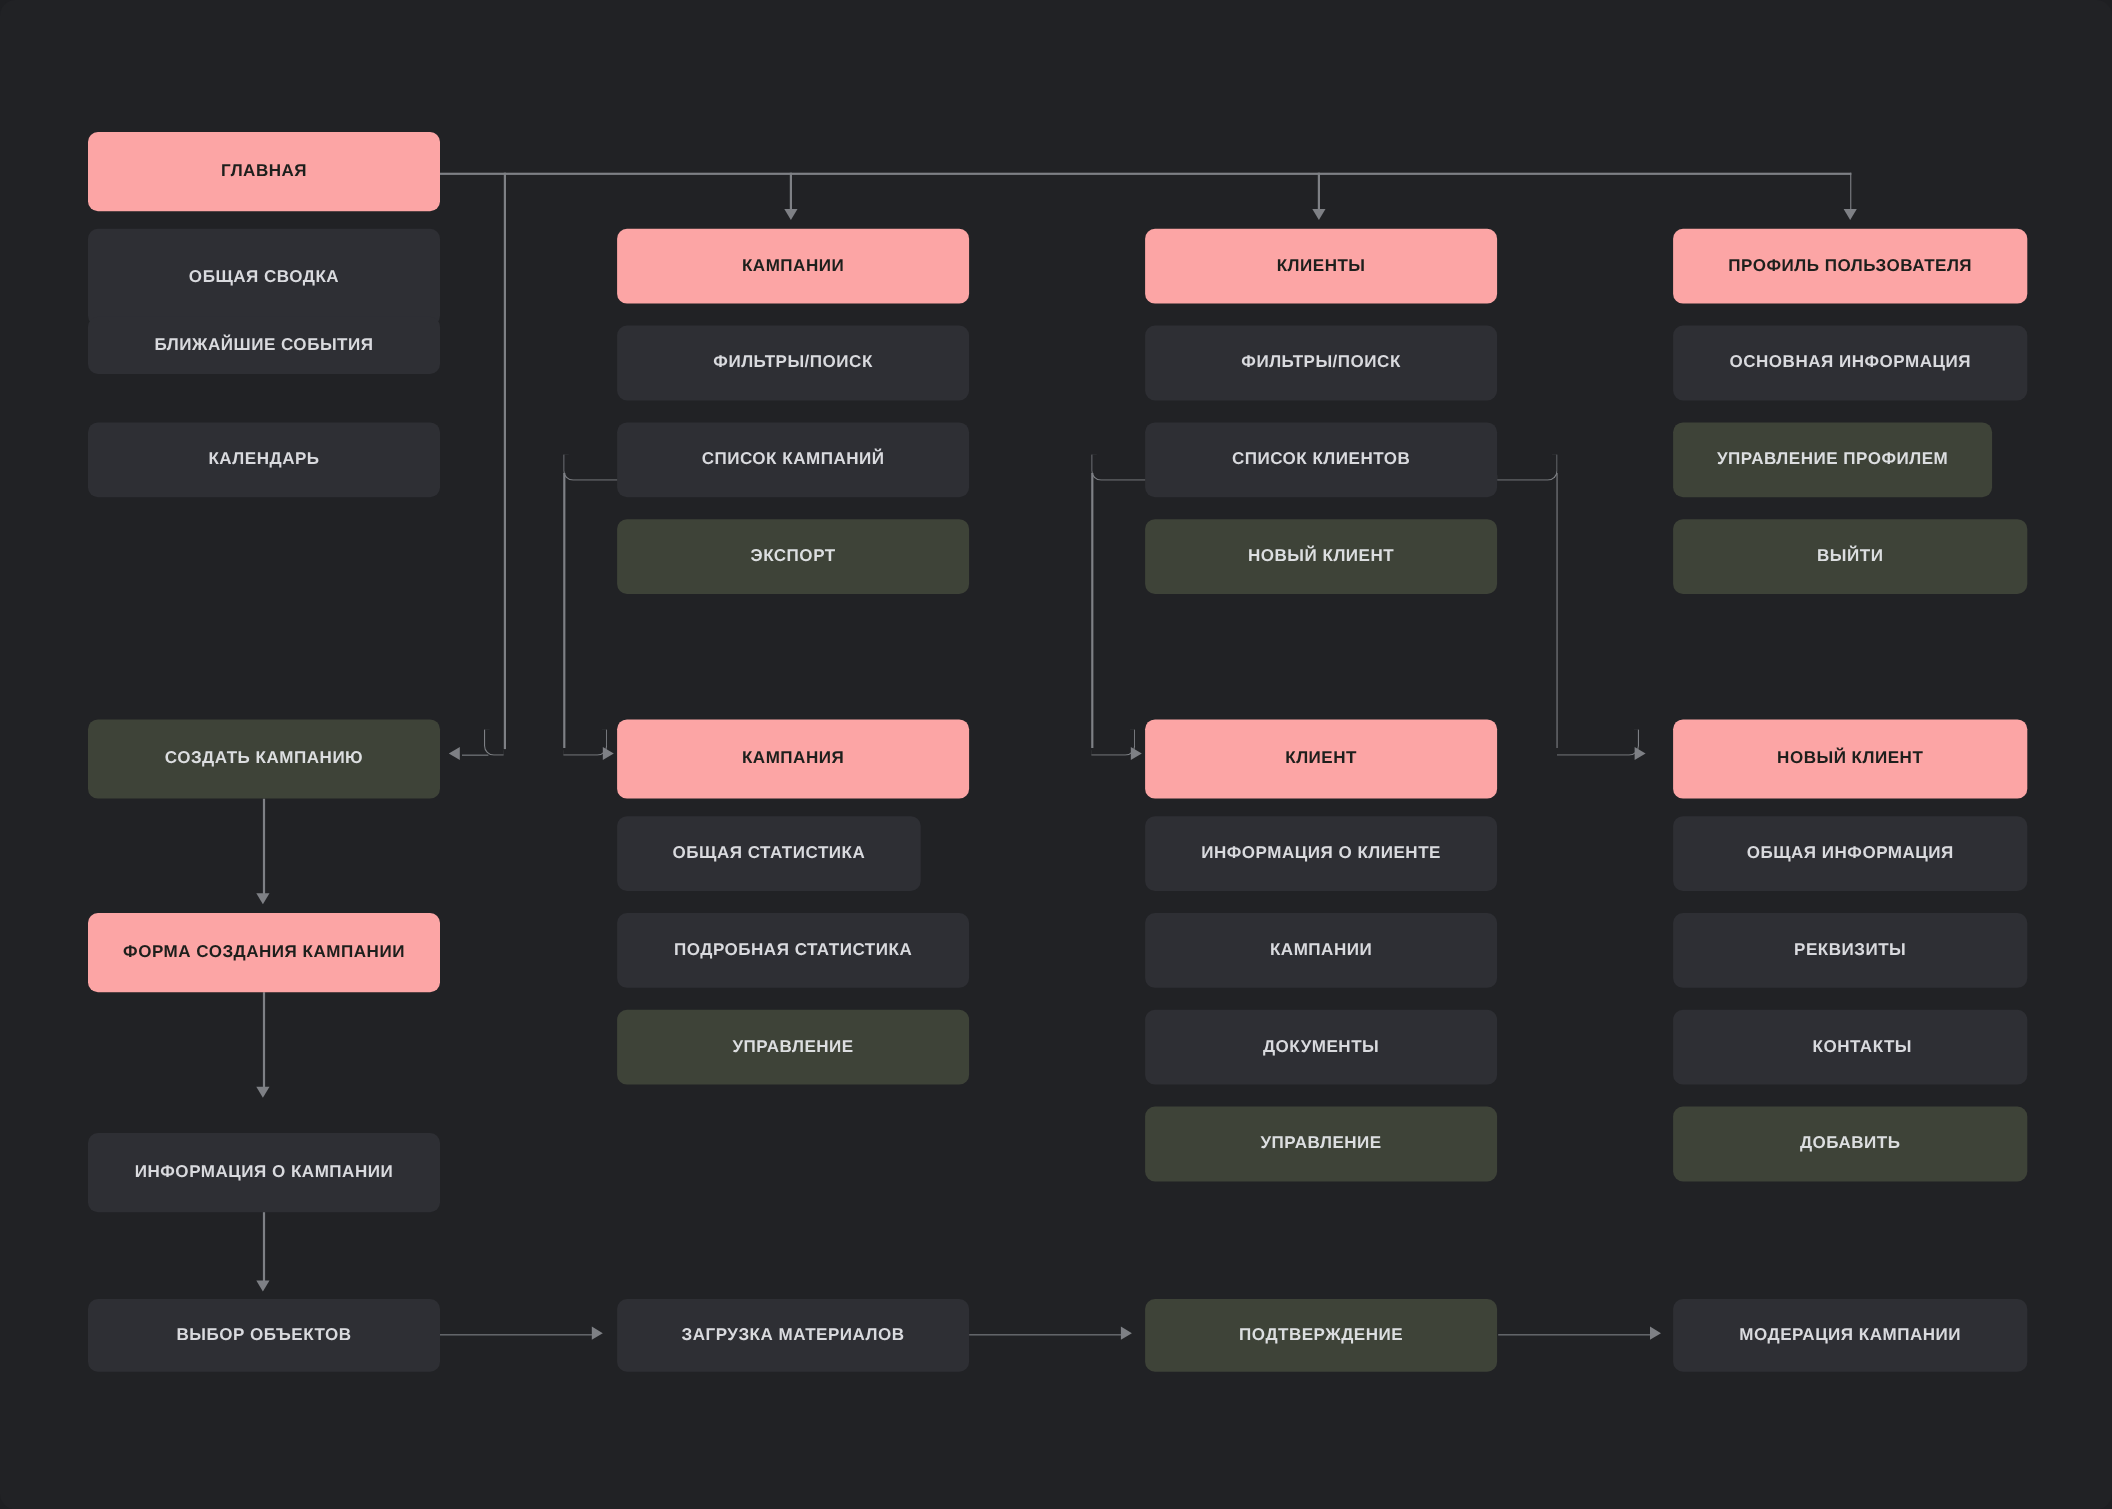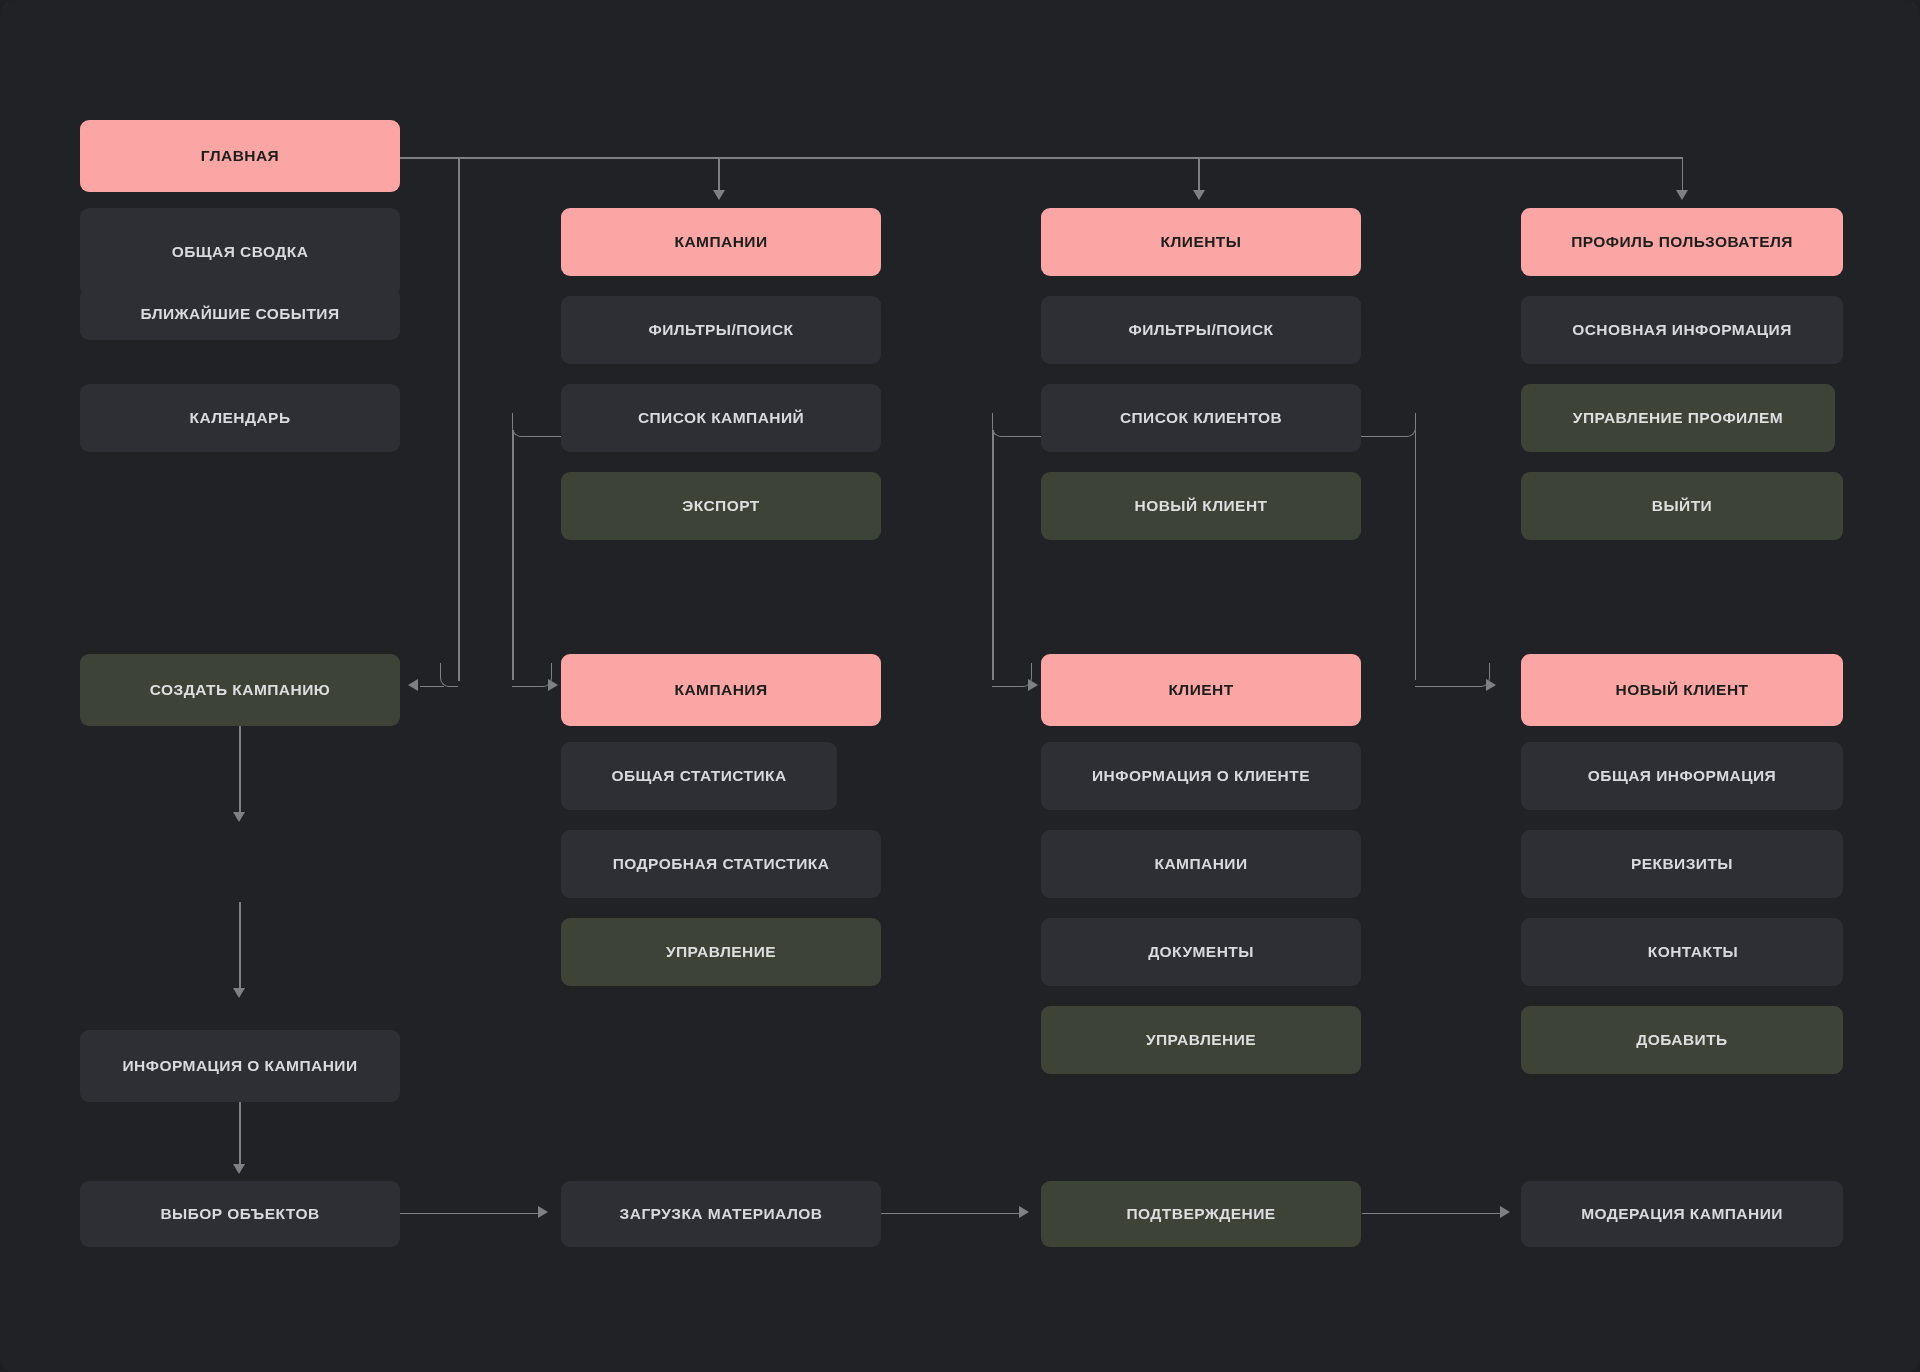--- a/index.html
+++ b/index.html
@@ -143,24 +143,25 @@
   <div class="node neutral" style="left:561px; top:384px; width:320px; height:68px;">СПИСОК КАМПАНИЙ</div>
   <div class="node olive" style="left:561px; top:472px; width:320px; height:68px;">ЭКСПОРТ</div>
 
   <div class="node accent" style="left:1041px; top:208px; width:320px; height:68px;">КЛИЕНТЫ</div>
   <div class="node neutral" style="left:1041px; top:296px; width:320px; height:68px;">ФИЛЬТРЫ/ПОИСК</div>
   <div class="node neutral" style="left:1041px; top:384px; width:320px; height:68px;">СПИСОК КЛИЕНТОВ</div>
   <div class="node olive" style="left:1041px; top:472px; width:320px; height:68px;">НОВЫЙ КЛИЕНТ</div>
 
   <div class="node accent" style="left:1521px; top:208px; width:322px; height:68px;">ПРОФИЛЬ ПОЛЬЗОВАТЕЛЯ</div>
   <div class="node neutral" style="left:1521px; top:296px; width:322px; height:68px;">ОСНОВНАЯ ИНФОРМАЦИЯ</div>
-  <div class="node olive" style="left:1521px; top:384px; width:314px; height:68px;">УПРАВЛЕНИЕ ПРОФИЛЕМ</div>
+  <div class="node olive" style="left:1521px; top:384px; width:290px; height:68px;">УПРАВЛЕНИЕ ПРОФИЛЕМ</div>
   <div class="node olive" style="left:1521px; top:472px; width:322px; height:68px;">ВЫЙТИ</div>
 
   <div class="node olive" style="left:80px; top:654px; width:320px; height:72px;">СОЗДАТЬ КАМПАНИЮ</div>
+  <div class="node accent" style="left:80px; top:830px; width:320px; height:72px;">ФОРМА СОЗДАНИЯ КАМПАНИИ</div>
   <div class="node neutral" style="left:80px; top:1006px; width:320px; height:72px;margin-top:24px;">ИНФОРМАЦИЯ О КАМПАНИИ</div>
 
   <div class="node accent" style="left:561px; top:654px; width:320px; height:72px;">КАМПАНИЯ</div>
   <div class="node neutral" style="left:561px; top:742px; width:276px; height:68px;">ОБЩАЯ СТАТИСТИКА</div>
   <div class="node neutral" style="left:561px; top:830px; width:320px; height:68px;">ПОДРОБНАЯ СТАТИСТИКА</div>
   <div class="node olive" style="left:561px; top:918px; width:320px; height:68px;">УПРАВЛЕНИЕ</div>
 
   <div class="node accent" style="left:1041px; top:654px; width:320px; height:72px;">КЛИЕНТ</div>
   <div class="node neutral" style="left:1041px; top:742px; width:320px; height:68px;">ИНФОРМАЦИЯ О КЛИЕНТЕ</div>
   <div class="node neutral" style="left:1041px; top:830px; width:320px; height:68px;">КАМПАНИИ</div>

